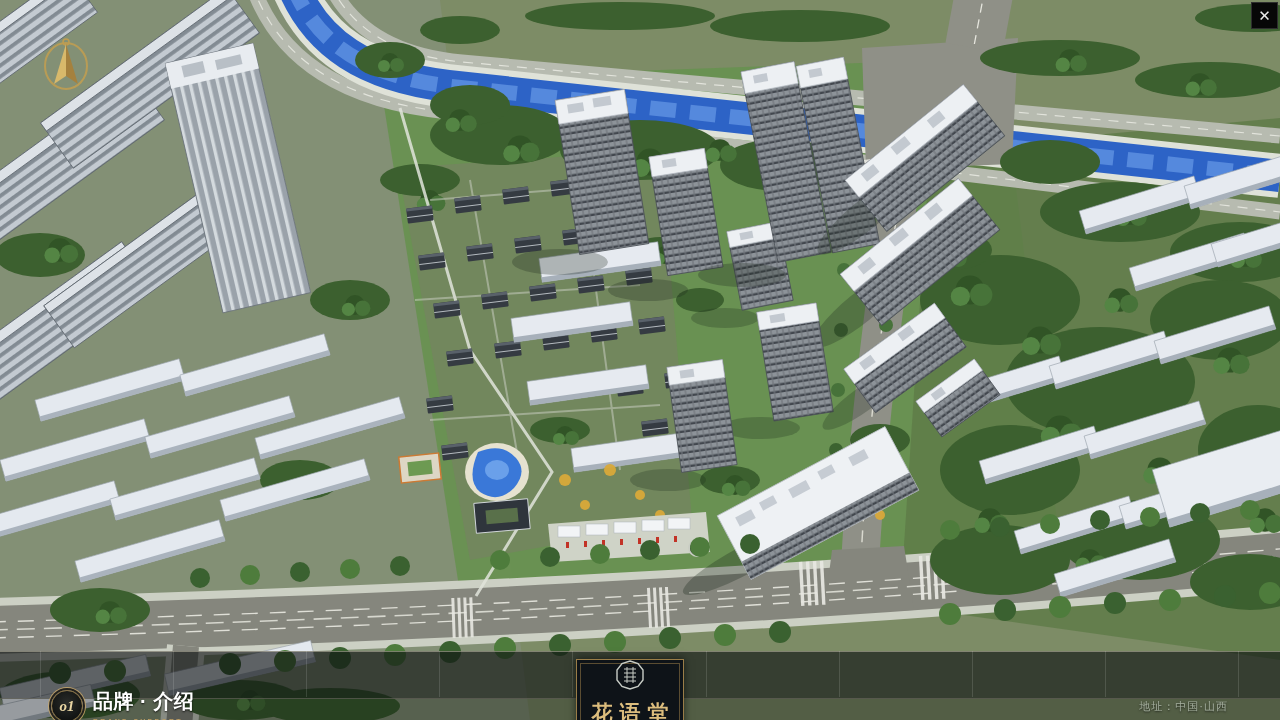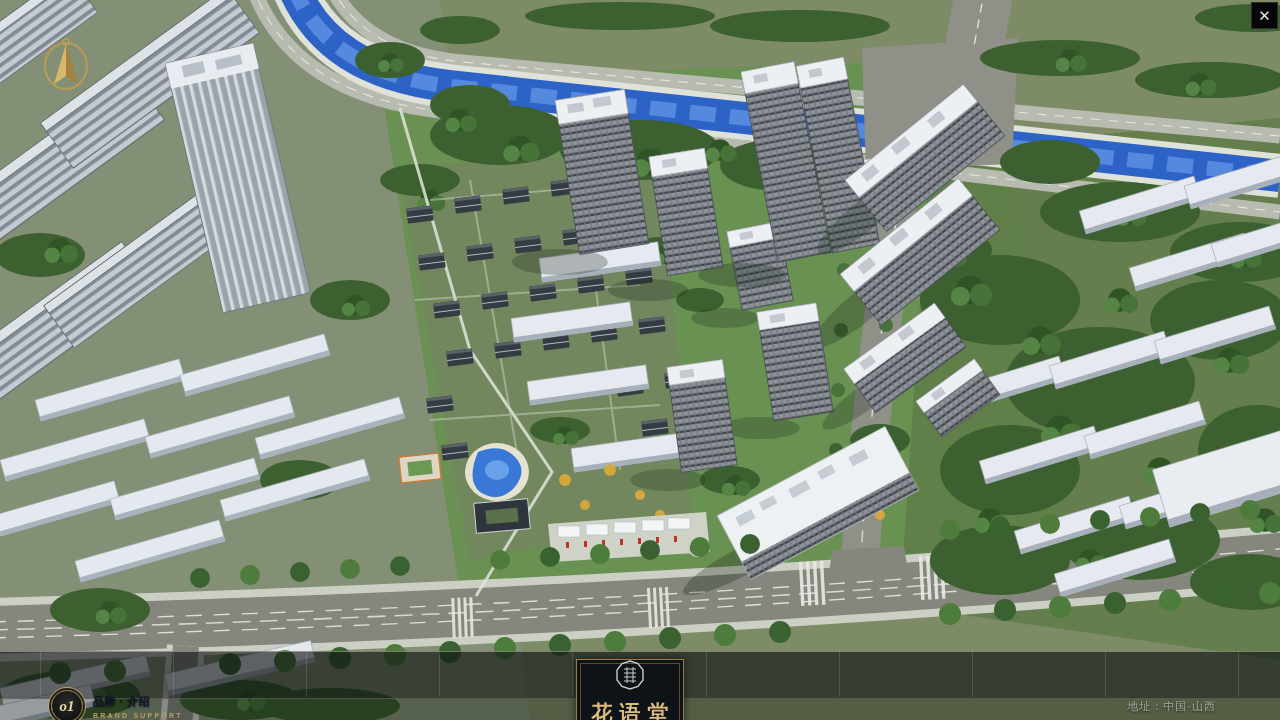--- a/index.html
+++ b/index.html
@@ -24,36 +24,36 @@
   .sep{position:absolute;top:651px;width:1px;height:46px;background:rgba(255,255,255,.13);}
   .navitem{position:absolute;top:683px;height:46px;width:133px;display:flex;align-items:center;
            padding-left:11px;box-sizing:border-box;cursor:pointer;}
   .badge{width:30px;height:30px;border-radius:50%;flex:0 0 30px;margin-right:10px;
          border:1px solid #8a7346;box-shadow:0 0 0 2px rgba(18,20,22,.9),0 0 0 3px rgba(201,168,106,.85);
          background:radial-gradient(circle at 50% 40%, #2a2c2a 0%, #121413 70%);
          display:flex;align-items:center;justify-content:center;}
   .badge span{font-family:"Liberation Serif",serif;font-style:italic;font-weight:bold;
               font-size:15px;color:#e9d6a4;}
   .labels{display:flex;flex-direction:column;}
-  .zh{font-size:11px;font-weight:bold;color:#0f172a;letter-spacing:.5px;white-space:nowrap;
+  .zh{font-size:20px;font-weight:bold;color:#ffffff;letter-spacing:.5px;white-space:nowrap;
       text-shadow:0 1px 2px rgba(0,0,0,.8);}
   .en{font-size:7px;font-weight:bold;color:#bd9d62;letter-spacing:2.2px;margin-top:3px;white-space:nowrap;}
 
   
   .plaque{position:absolute;left:576px;top:659px;width:108px;height:84px;background:#0e1318;
           border:1px solid #9a7d48;box-sizing:border-box;
           box-shadow:inset 0 0 0 3px #0e1318, inset 0 0 0 4px rgba(154,125,72,.55), 0 0 8px rgba(0,0,0,.6);
           display:flex;flex-direction:column;align-items:center;justify-content:space-between;cursor:pointer;z-index:3;}
   .plaque .seal{margin-bottom:2px;}
   .logo-title{font-family:"Liberation Serif",serif;font-weight:bold;font-size:21px;color:#dcbd7d;
               letter-spacing:7px;padding-left:7px;line-height:1;}
   .logo-subline{margin-top:5px;width:64px;height:3px;
                 background:repeating-linear-gradient(90deg, rgba(195,164,98,.9) 0 2px, transparent 2px 5px);}
 
-  .address{position:absolute;right:64px;top:699px;font-size:11px;color:rgba(186,196,180,.85);
+  .address{position:absolute;right:52px;top:699px;font-size:11px;color:rgba(186,196,180,.85);
            letter-spacing:1px;text-shadow:0 1px 2px rgba(0,0,0,.7);}
 </style>
 </head>
 <body>
 
 <div class="stage">
 
   <svg class="scene" viewBox="0 0 1280 720">
     <defs>
       <pattern id="twr" width="6" height="7" patternUnits="userSpaceOnUse">

